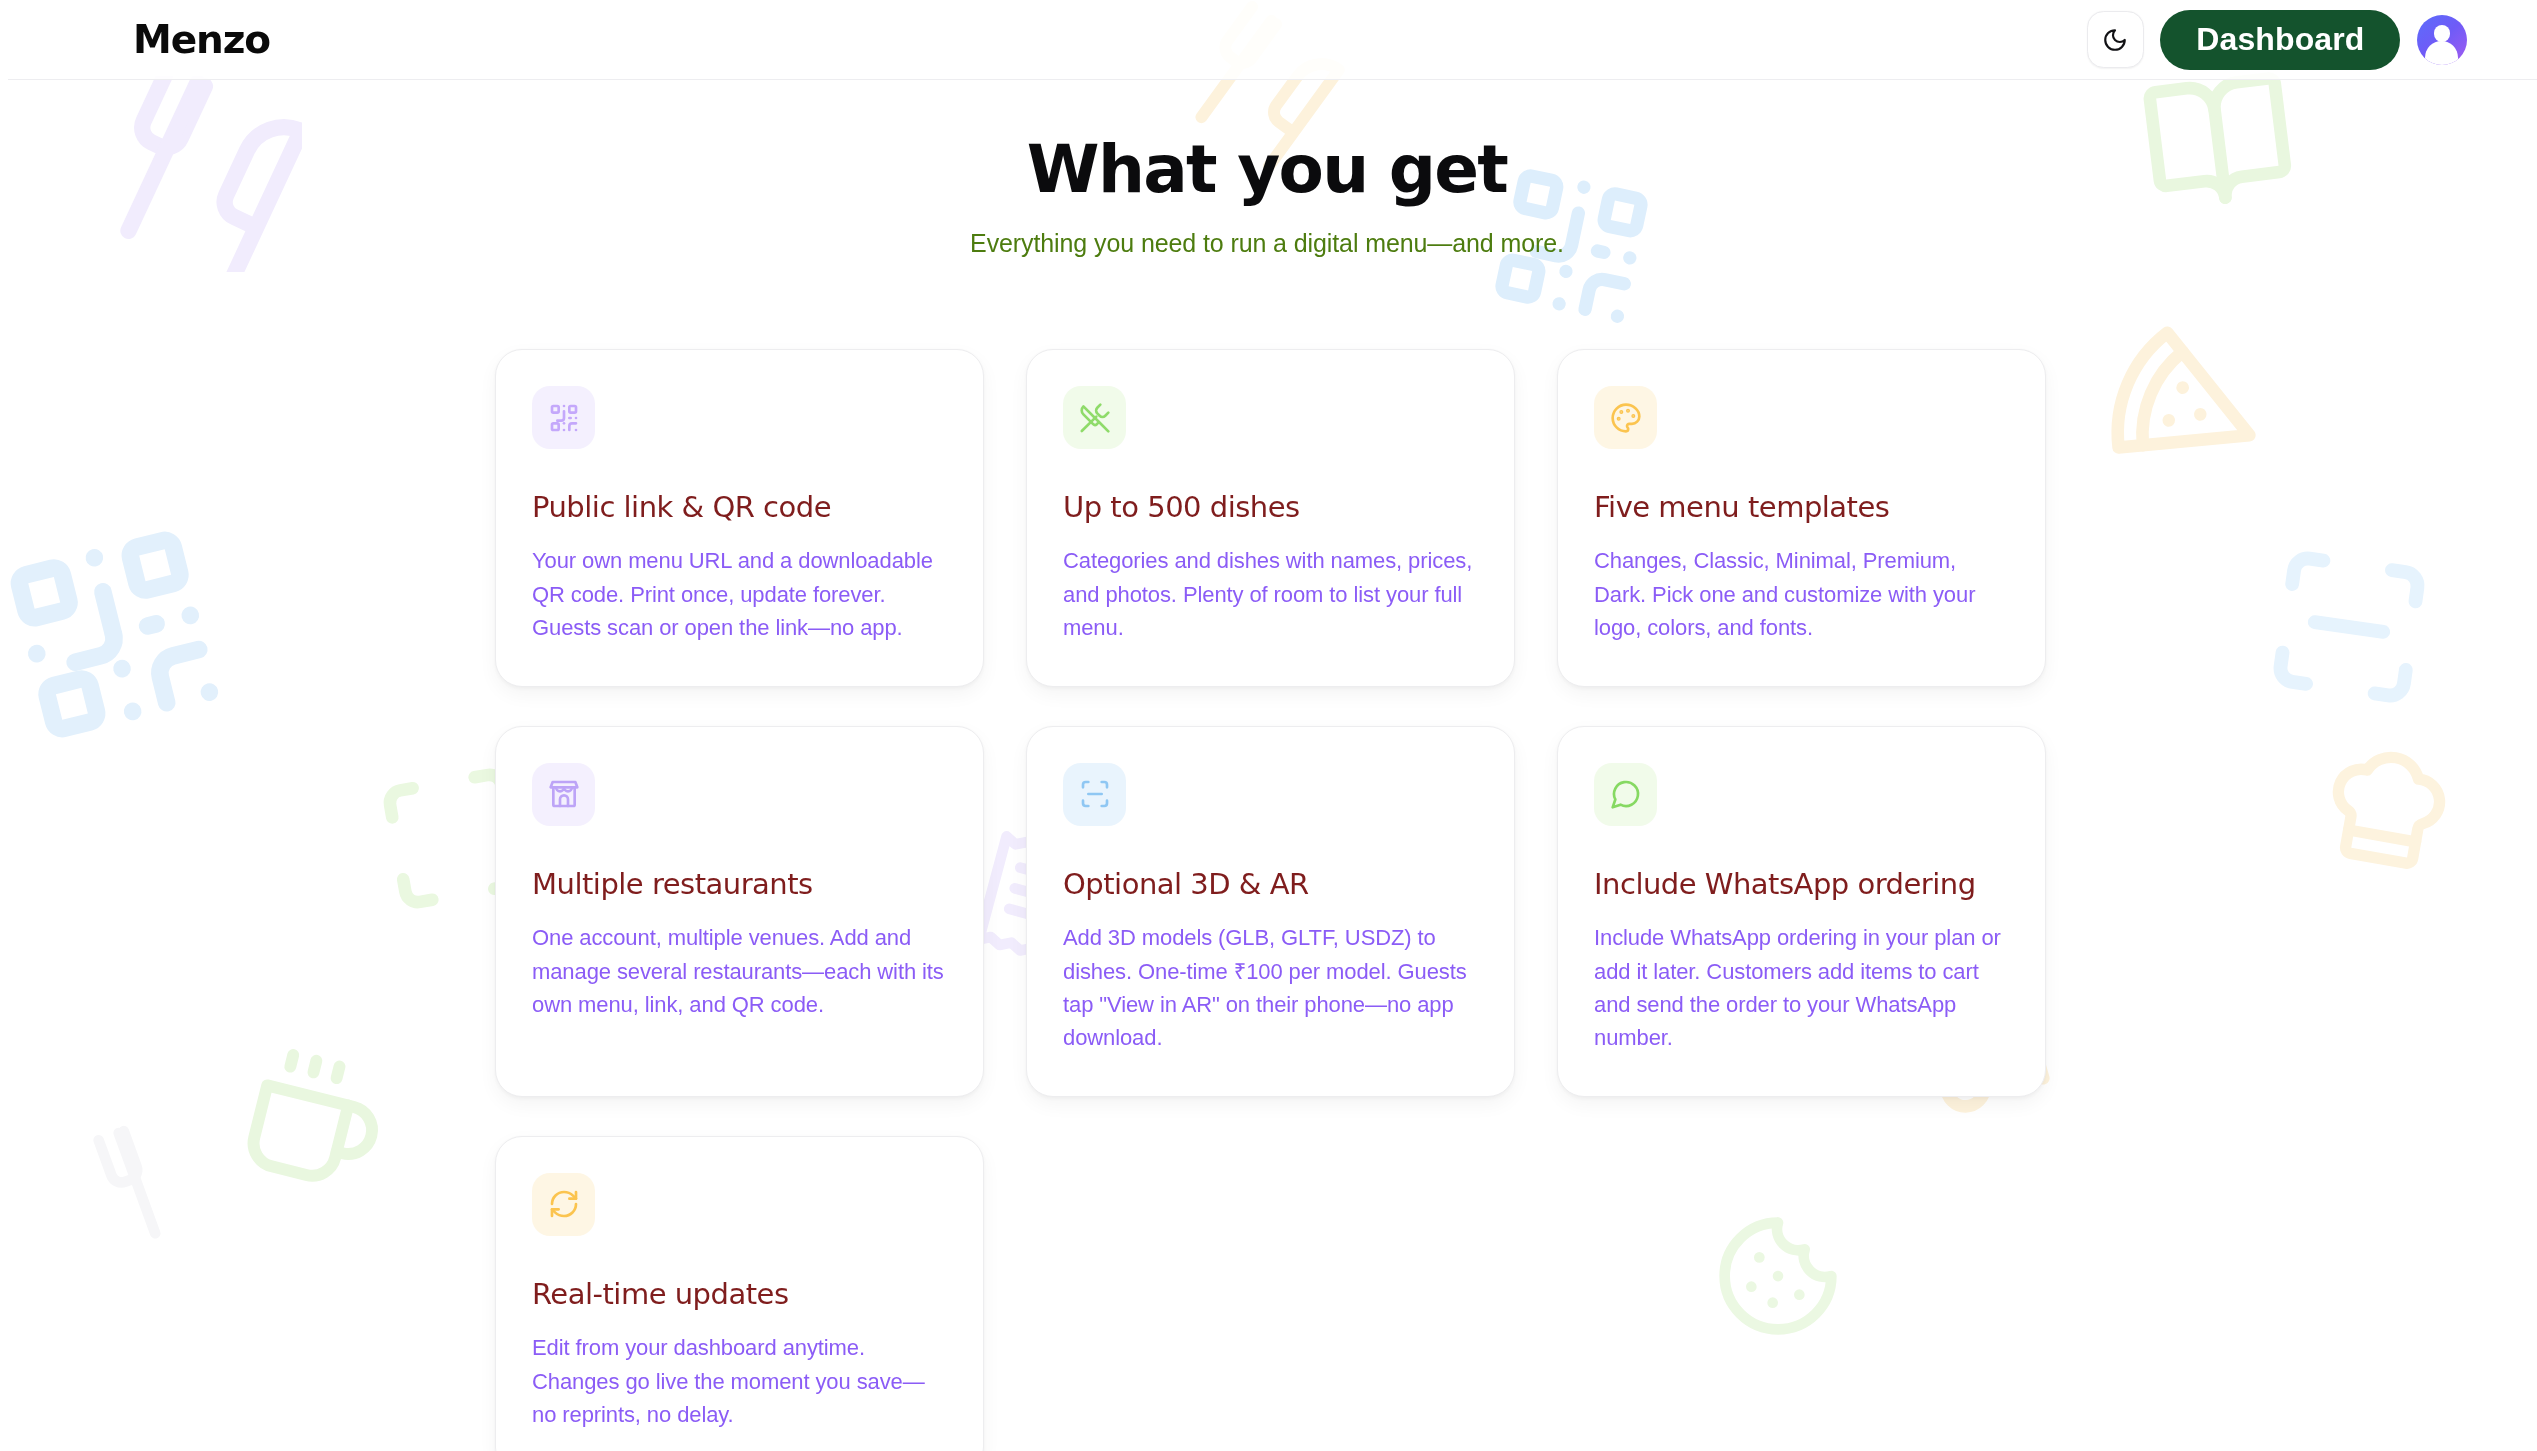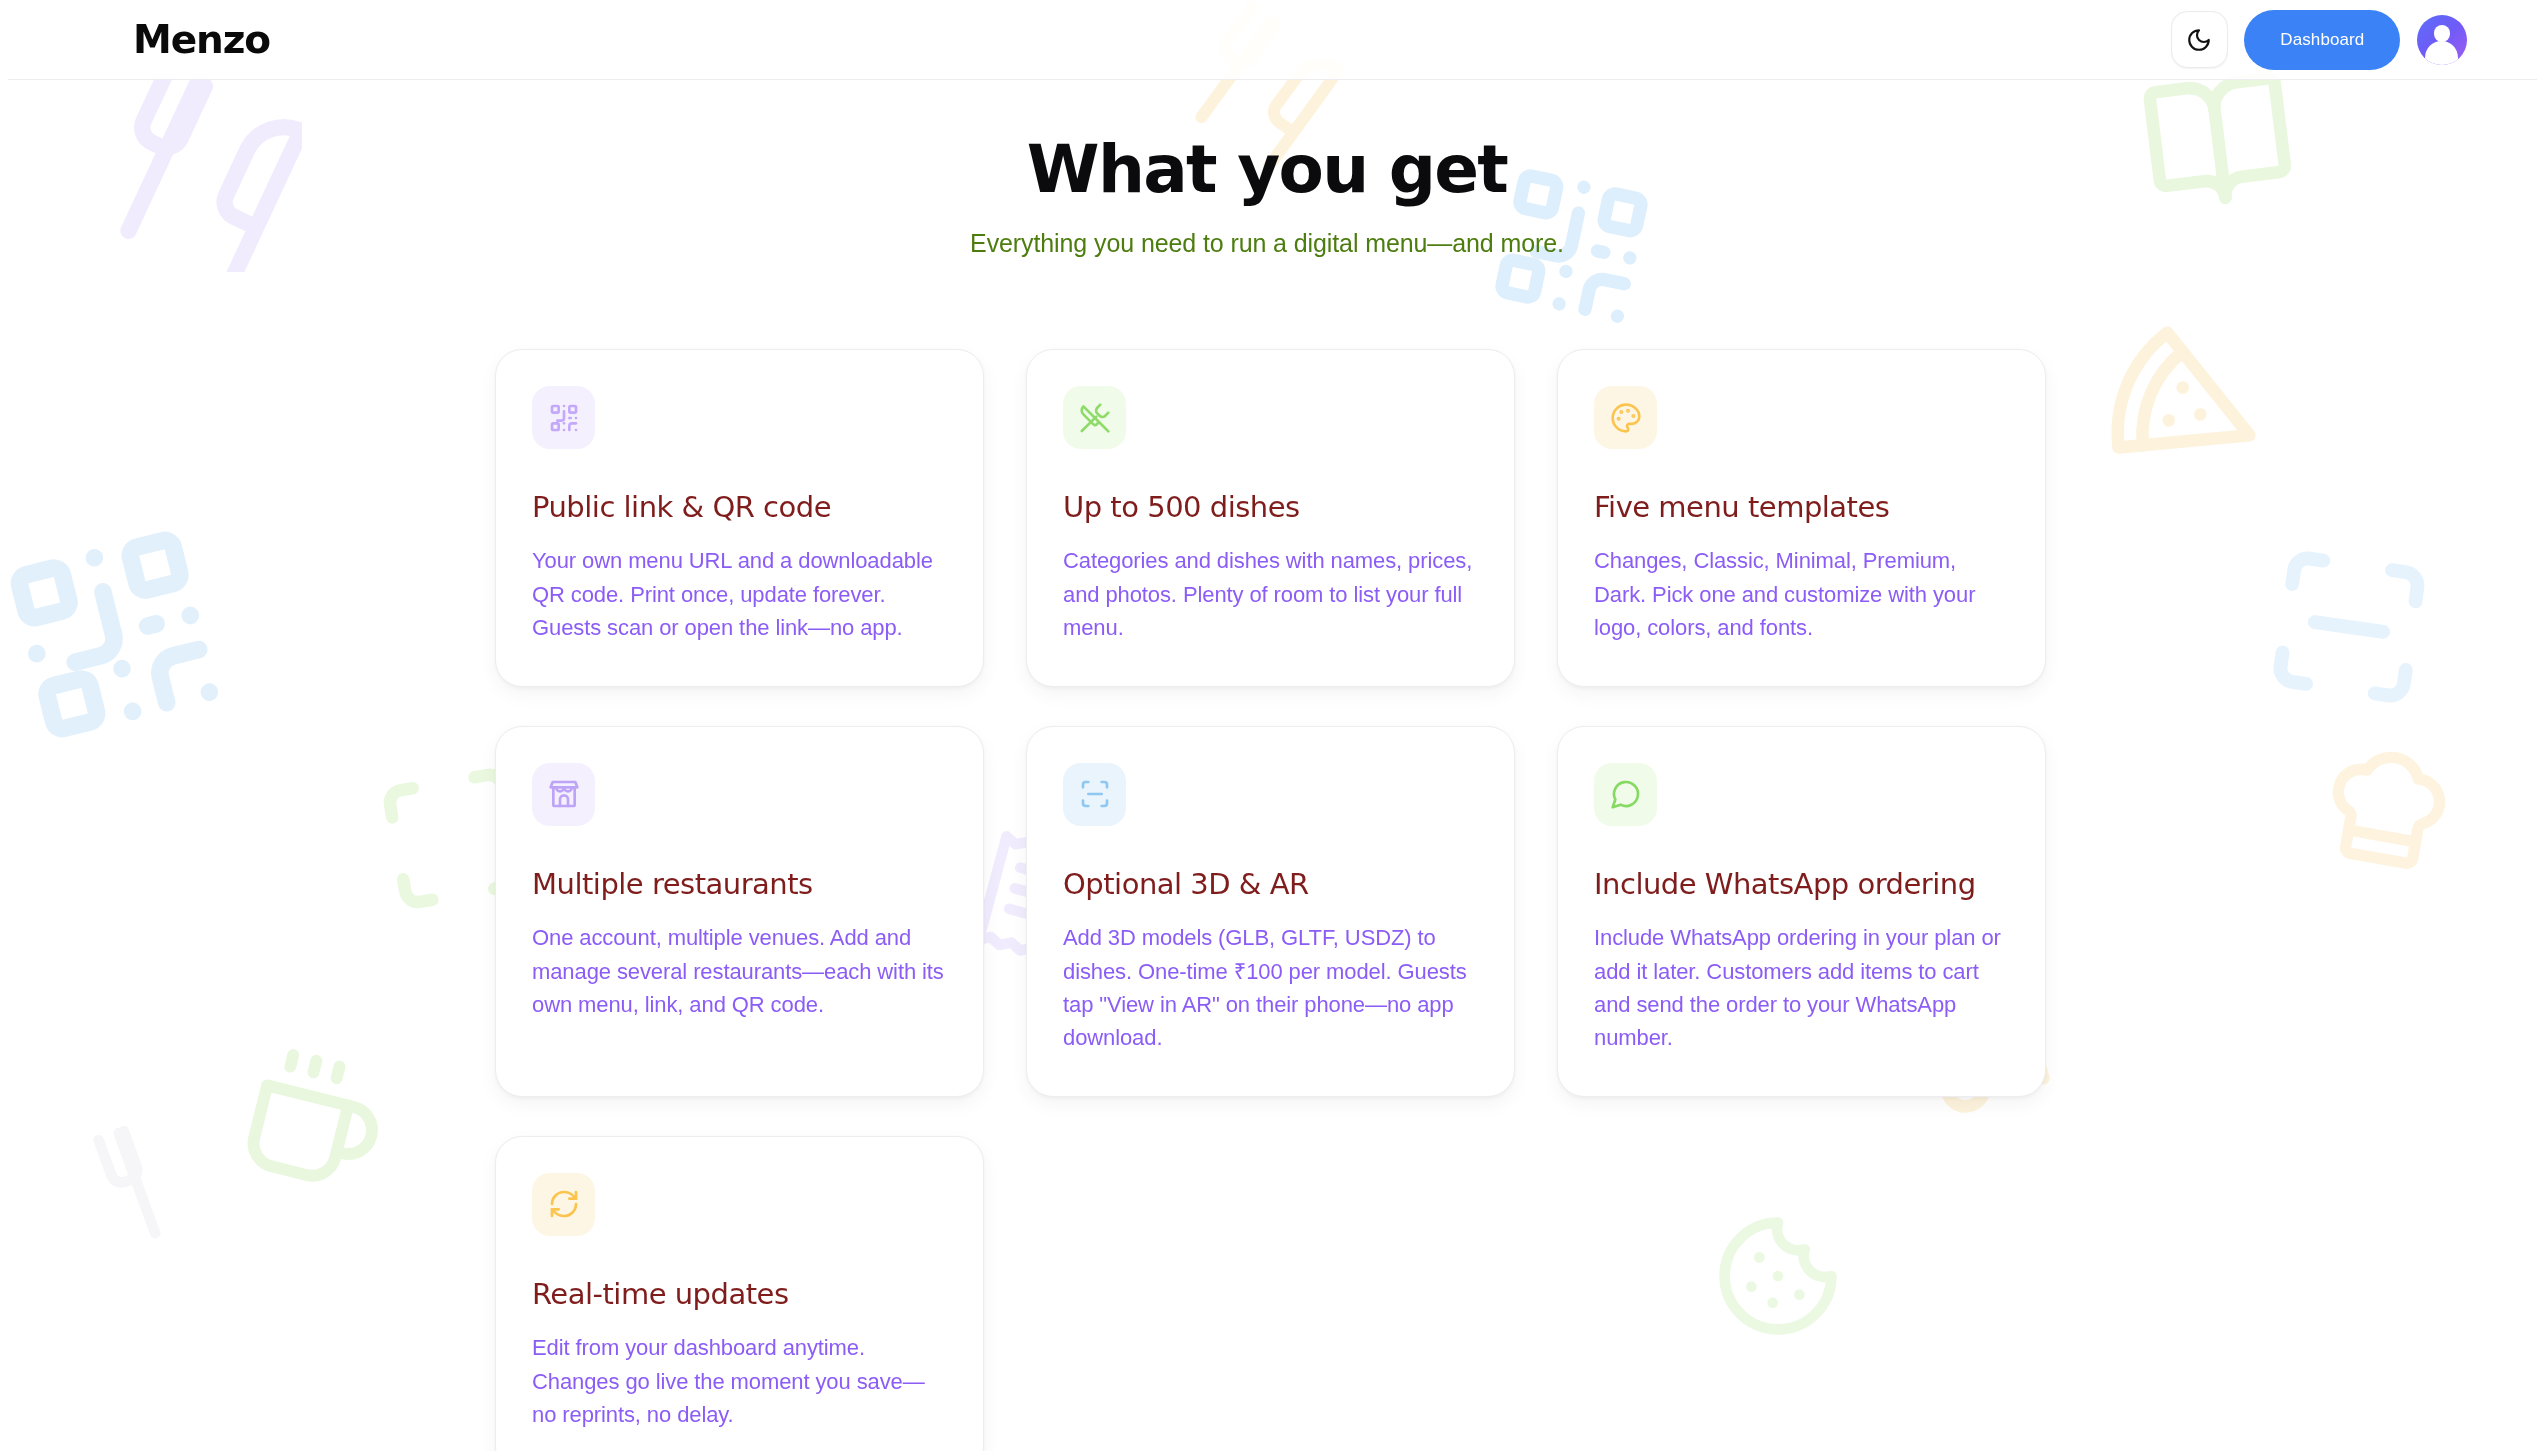--- a/index.html
+++ b/index.html
@@ -72,24 +72,24 @@
     align-items: center;
     justify-content: center;
     cursor: pointer;
   }
   .theme-toggle svg { display: block; }
 
   .dashboard-btn {
     height: 60px;
     padding: 0 36px;
     border-radius: 754px;
-    background: #3b82f6;
+    background: #14532d;
     color: #ffffff;
-    font-size: 17px;
-    font-weight: 400;
+    font-size: 32px;
+    font-weight: 700;
     letter-spacing: 0.1px;
     display: flex;
     align-items: center;
     justify-content: center;
     border: none;
     cursor: pointer;
     font-family: "Liberation Sans", sans-serif;
     white-space: nowrap;
   }
 

